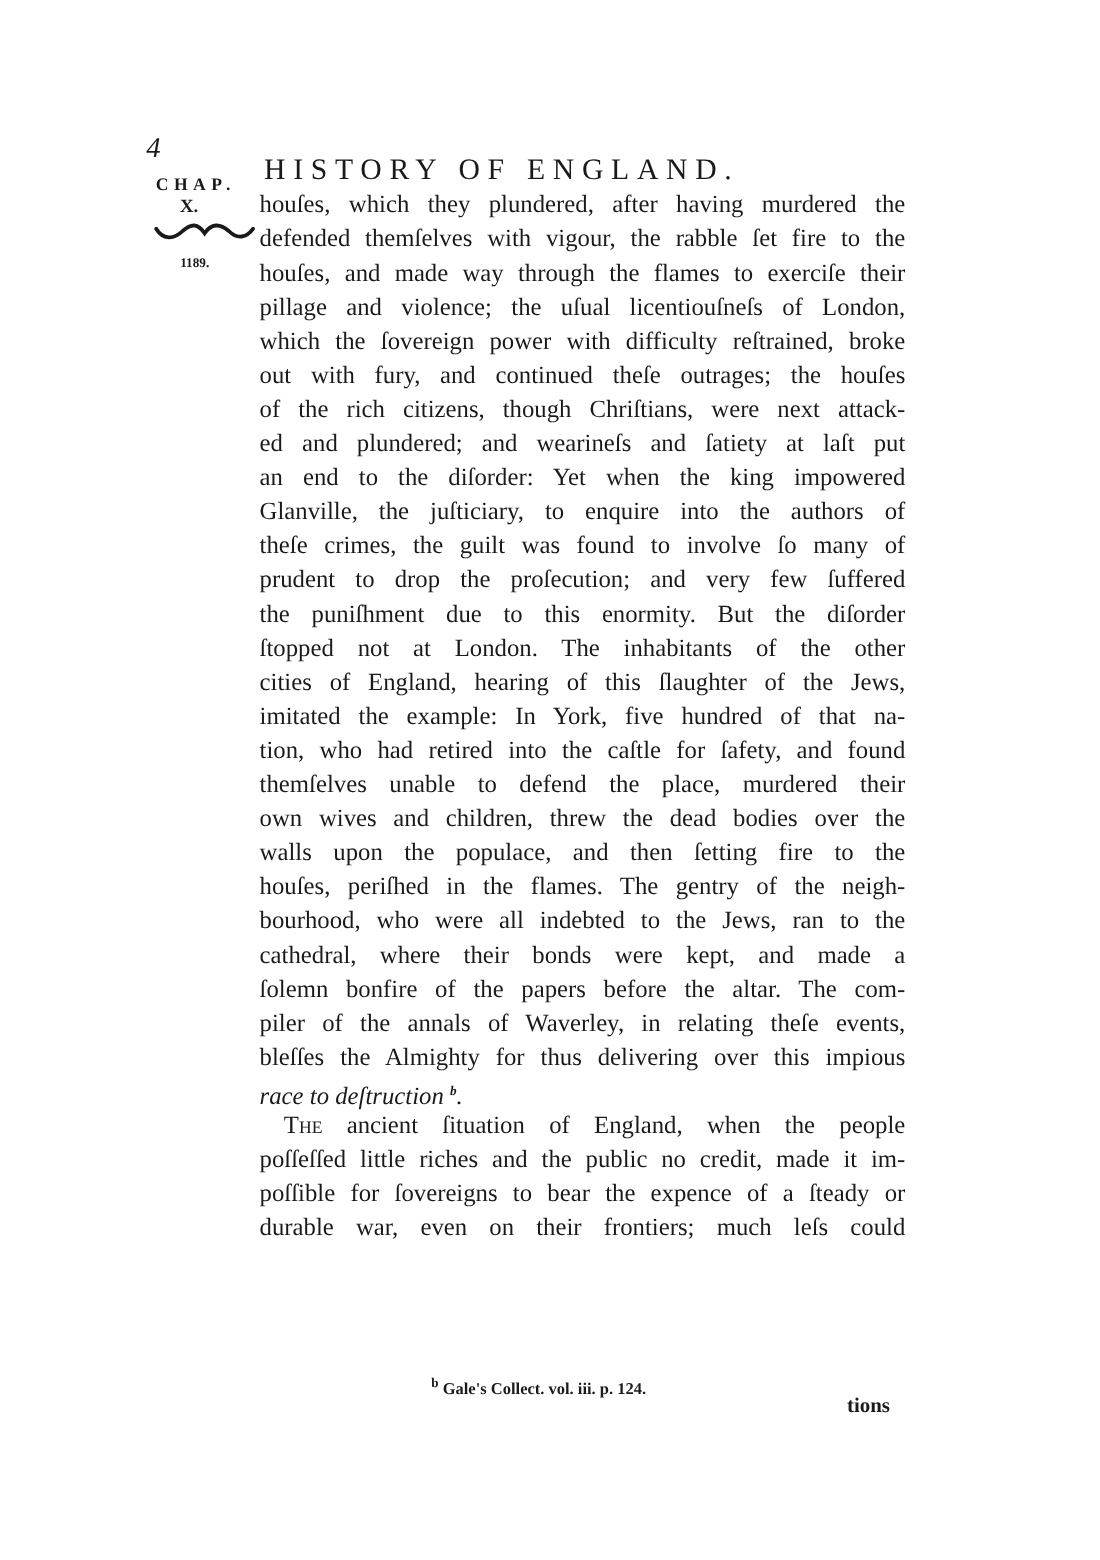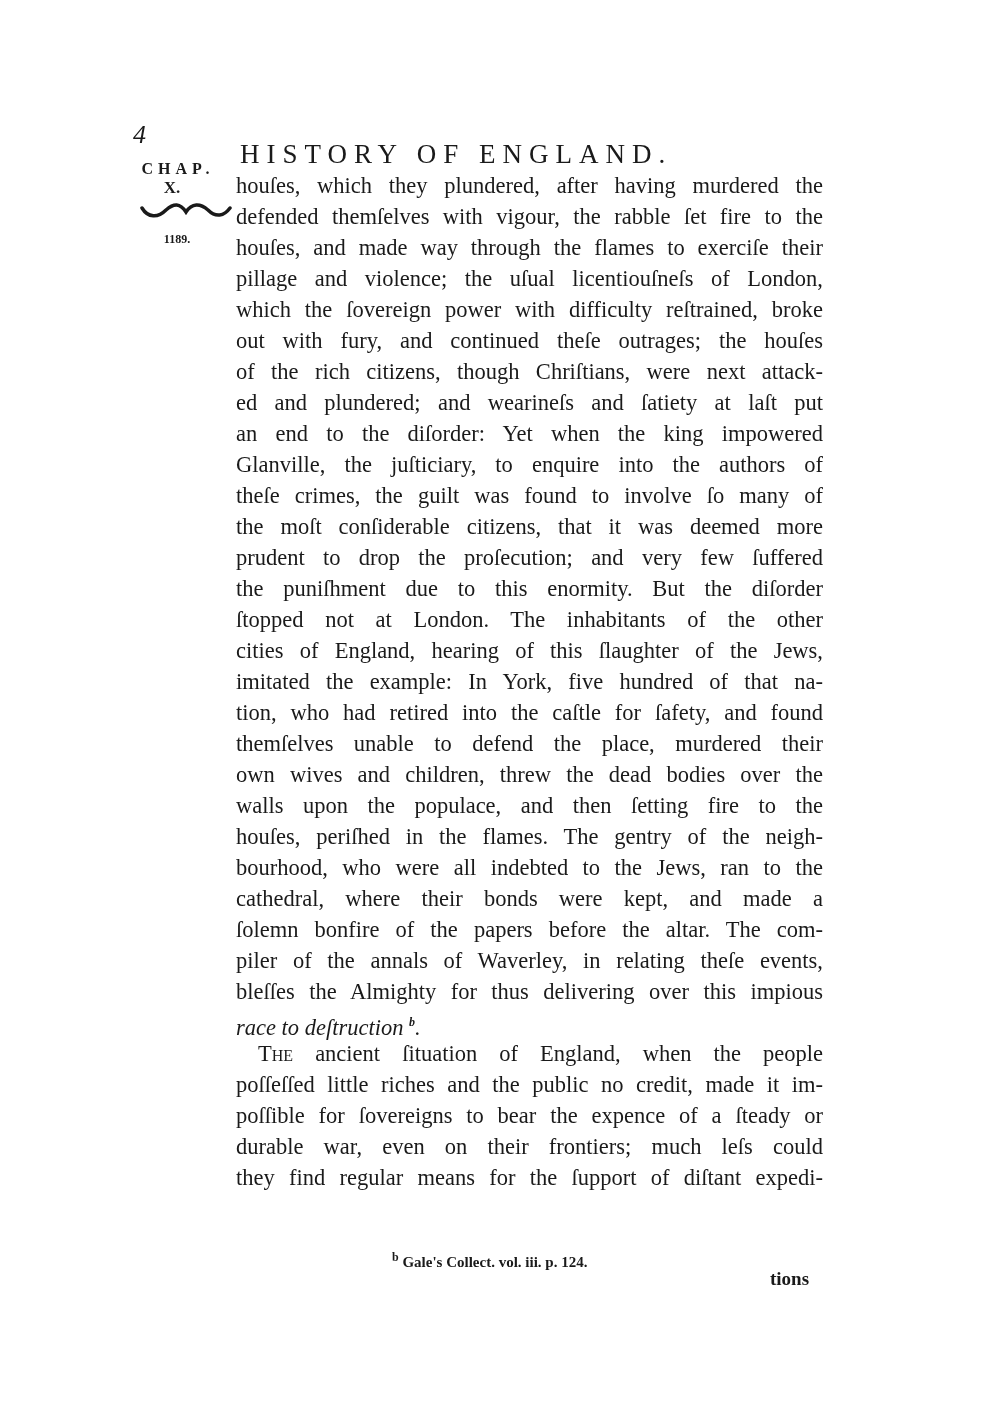--- a/index.html
+++ b/index.html
@@ -130,21 +130,20 @@
     <div class="line">defended themſelves with vigour, the rabble ſet fire to the</div>
     <div class="line">houſes, and made way through the flames to exerciſe their</div>
     <div class="line">pillage and violence; the uſual licentiouſneſs of London,</div>
     <div class="line">which the ſovereign power with difficulty reſtrained, broke</div>
     <div class="line">out with fury, and continued theſe outrages; the houſes</div>
     <div class="line">of the rich citizens, though Chriſtians, were next attack-</div>
     <div class="line">ed and plundered; and wearineſs and ſatiety at laſt put</div>
     <div class="line">an end to the diſorder: Yet when the king impowered</div>
     <div class="line">Glanville, the juſticiary, to enquire into the authors of</div>
     <div class="line">theſe crimes, the guilt was found to involve ſo many of</div>
-    <div class="line">the moſt conſiderable citizens, that it was deemed more</div>
     <div class="line">prudent to drop the proſecution; and very few ſuffered</div>
     <div class="line">the puniſhment due to this enormity. But the diſorder</div>
     <div class="line">ſtopped not at London. The inhabitants of the other</div>
     <div class="line">cities of England, hearing of this ſlaughter of the Jews,</div>
     <div class="line">imitated the example: In York, five hundred of that na-</div>
     <div class="line">tion, who had retired into the caſtle for ſafety, and found</div>
     <div class="line">themſelves unable to defend the place, murdered their</div>
     <div class="line">own wives and children, threw the dead bodies over the</div>
     <div class="line">walls upon the populace, and then ſetting fire to the</div>
     <div class="line">houſes, periſhed in the flames. The gentry of the neigh-</div>
@@ -152,18 +151,17 @@
     <div class="line">cathedral, where their bonds were kept, and made a</div>
     <div class="line">ſolemn bonfire of the papers before the altar. The com-</div>
     <div class="line">piler of the annals of Waverley, in relating theſe events,</div>
     <div class="line">bleſſes the Almighty for thus delivering over this impious</div>
     <div class="line last"><span>race to deſtruction</span> <span class="footnote-mark">b</span><span>.</span></div>
 
     <div class="line indent"><span class="smallcaps">The</span><span> ancient ſituation of England, when the people</span></div>
     <div class="line">poſſeſſed little riches and the public no credit, made it im-</div>
     <div class="line">poſſible for ſovereigns to bear the expence of a ſteady or</div>
     <div class="line">durable war, even on their frontiers; much leſs could</div>
-    <div class="line">they find regular means for the ſupport of diſtant expedi-</div>
   </div>
 
   <div class="footnote"><span class="footnote-mark">b</span><span> Gale's Collect. vol. iii. p. 124.</span></div>
   <div class="catchword">tions</div>
 </div>
 
 </body></html>

